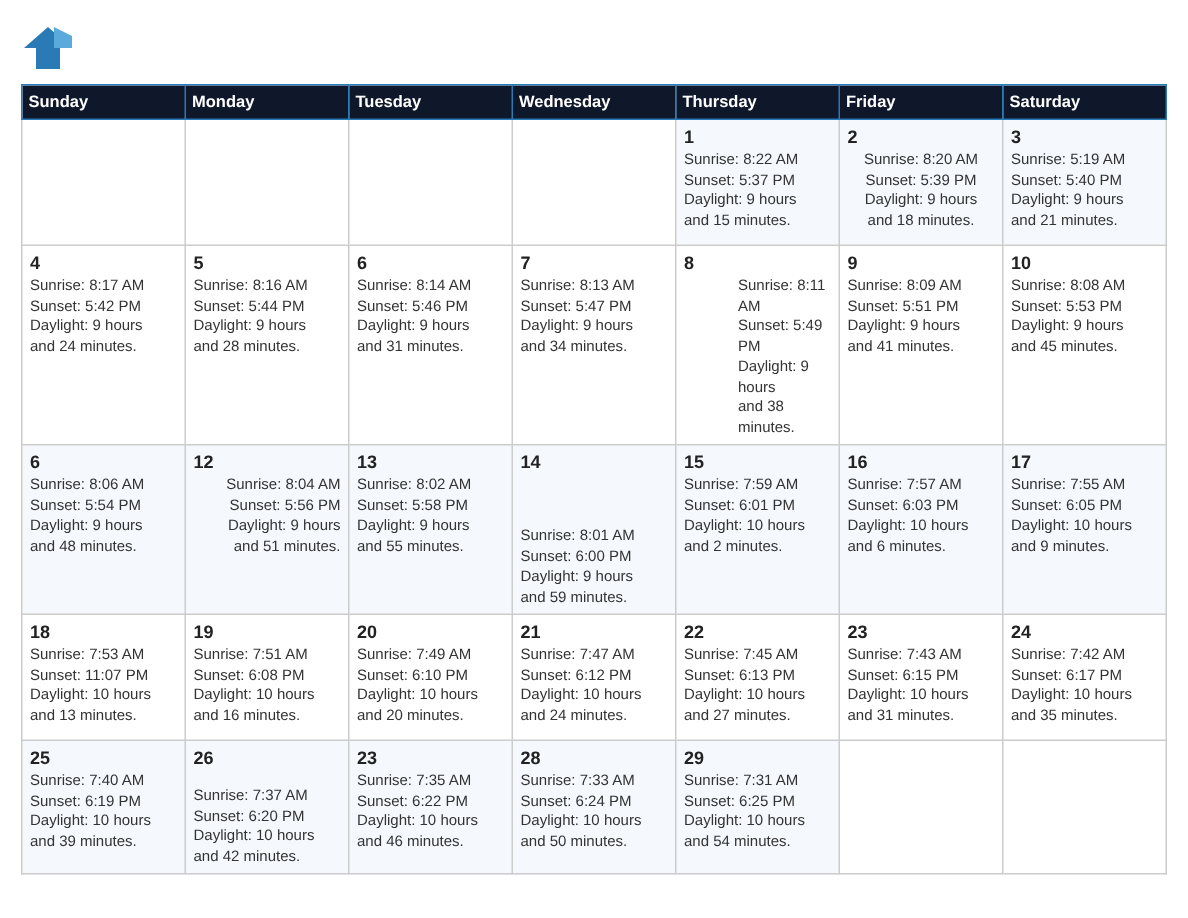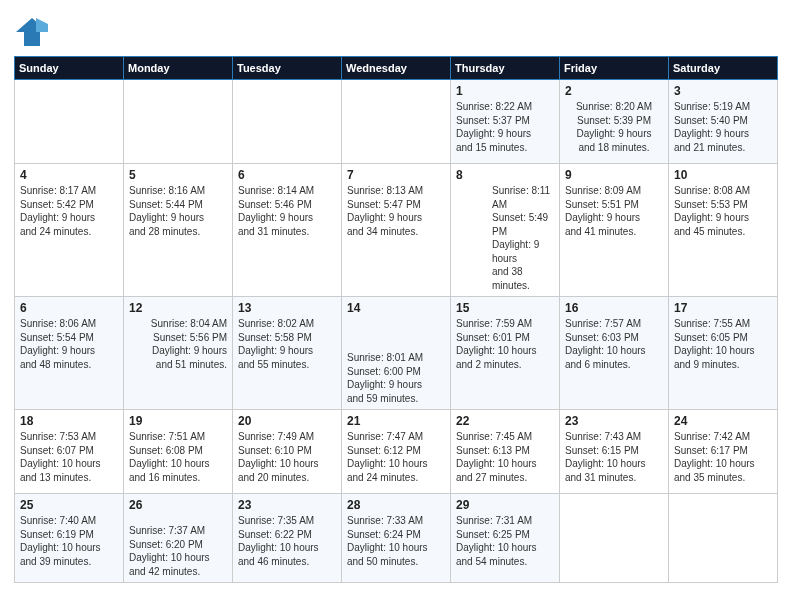--- a/index.html
+++ b/index.html
@@ -265,21 +265,21 @@
             <div class="day-info" style="white-space: pre-line;">Sunrise: 7:55 AM
 Sunset: 6:05 PM
 Daylight: 10 hours
 and 9 minutes.</div>
           </td>
         </tr>
         <tr>
           <td>
             <span class="day-num">18</span>
             <div class="day-info" style="white-space: pre-line;">Sunrise: 7:53 AM
-Sunset: 6:07 PM
+Sunset: 11:07 PM
 Daylight: 10 hours
 and 13 minutes.</div>
           </td>
           <td>
             <span class="day-num">19</span>
             <div class="day-info" style="white-space: pre-line;">Sunrise: 7:51 AM
 Sunset: 6:08 PM
 Daylight: 10 hours
 and 16 minutes.</div>
           </td>

